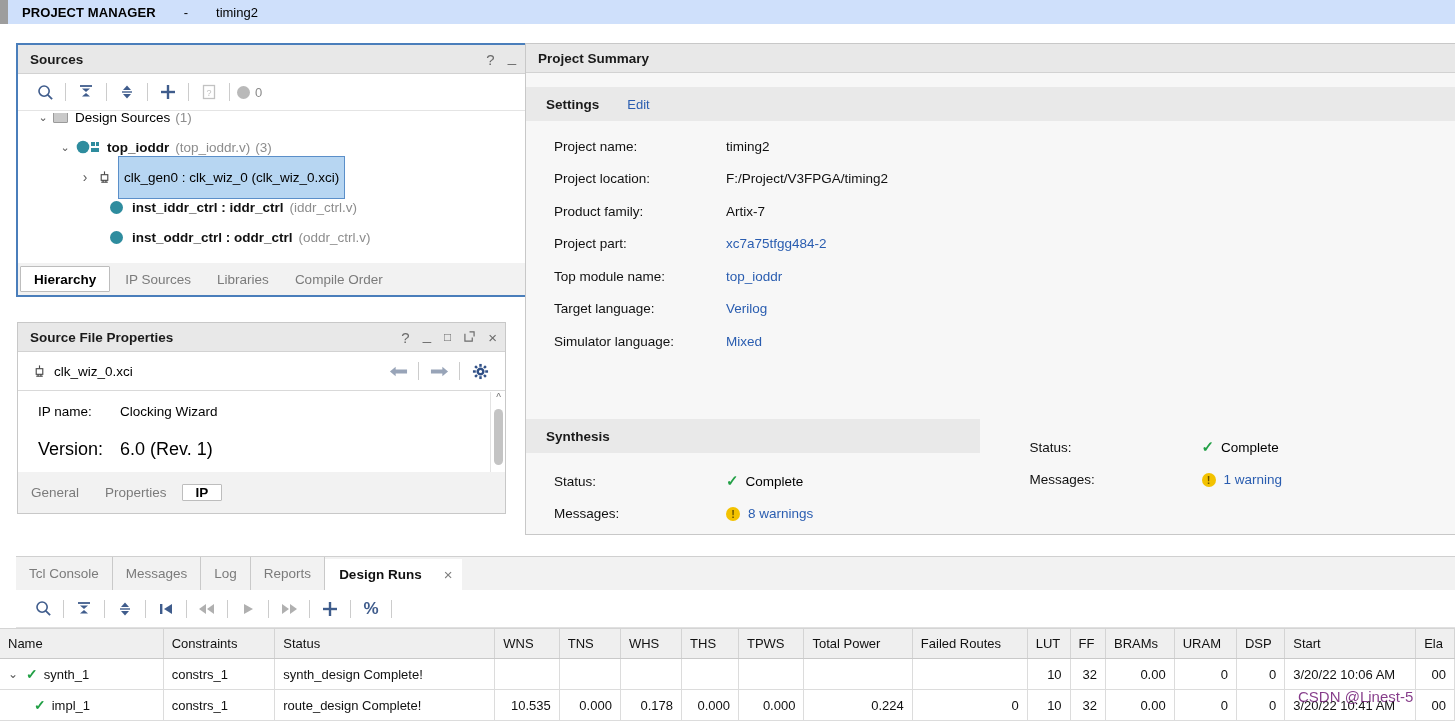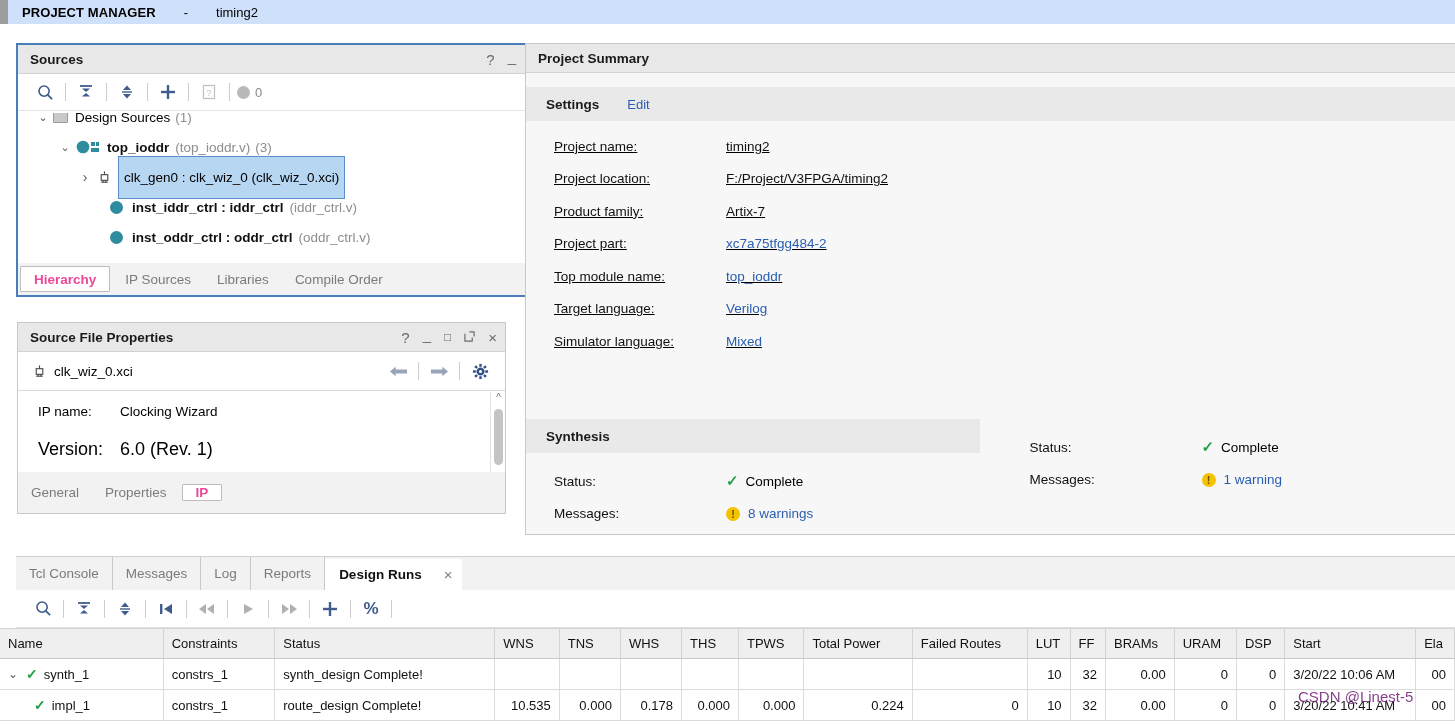--- a/index.html
+++ b/index.html
@@ -70,21 +70,21 @@
               background:#ffffff; border-left:1px solid #e3e3e3; }
   .v-scroll .arr { position:absolute; left:0; width:15px; height:14px; text-align:center;
                    font-size:10px; color:#6f6f6f; }
   .v-scroll .thumb { position:absolute; left:3px; width:9px; background:#c4c4c4; border-radius:5px; }
 
   .dashed-sep { border-top:1px dashed #b4b4b4; }
 
   
   .tabstrip { height:32px; background:#f2f2f2; display:flex; align-items:stretch; }
   .tabstrip .tab { display:flex; align-items:center; padding:0 13px; font-size:13.5px; color:#7b7b7b; }
-  .tabstrip .tab.active { color:#ec4899; font-weight:bold; background:#ffffff; border:1px solid #bdbdbd; margin:3px 2px; border-radius:1px; }
+  .tabstrip .tab.active { color:#000000; font-weight:bold; background:#ffffff; border:1px solid #bdbdbd; margin:3px 2px; border-radius:1px; }
 
   
   .ps-body { position:absolute; left:0; right:0; top:30px; bottom:0; background:#f7f7f7; overflow:hidden; }
   .sec-head { background:#e9e9e9; height:34px; display:flex; align-items:center; padding:0 20px; }
   .sec-head .h { font-weight:bold; font-size:13.5px; color:#1a1a1a; }
   .link { color:#2a5db0; }
   .kv { display:flex; align-items:center; height:32.5px; padding-left:28px; font-size:13.5px; }
   .kv .k { width:172px; color:#111; }
   .kv .v { color:#111; }
   .kv .v.link { color:#2a5db0; }
@@ -361,21 +361,21 @@
       <span class="t">Project Summary</span>
     </div>
 
     <div class="ps-body">
 
       <div class="sec-head" style="margin-top:13px;">
         <span class="h">Settings</span>
         <span class="link" style="margin-left:28px;">Edit</span>
       </div>
 
-      <div style="padding-top:9px;text-decoration:underline;">
+      <div style="padding-top:9px;">
         <div class="kv">
           <span class="k">Project name:</span>
           <span class="v">timing2</span>
         </div>
         <div class="kv">
           <span class="k">Project location:</span>
           <span class="v">F:/Project/V3FPGA/timing2</span>
         </div>
         <div class="kv">
           <span class="k">Product family:</span>

